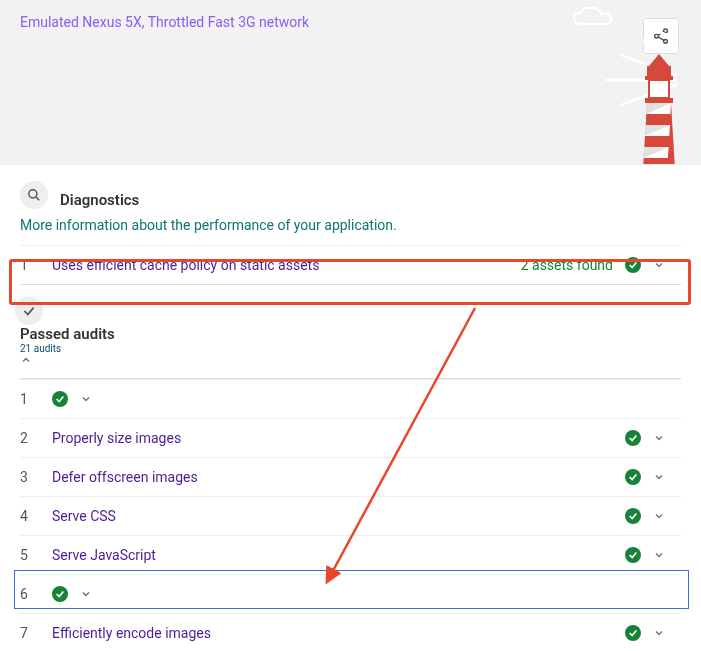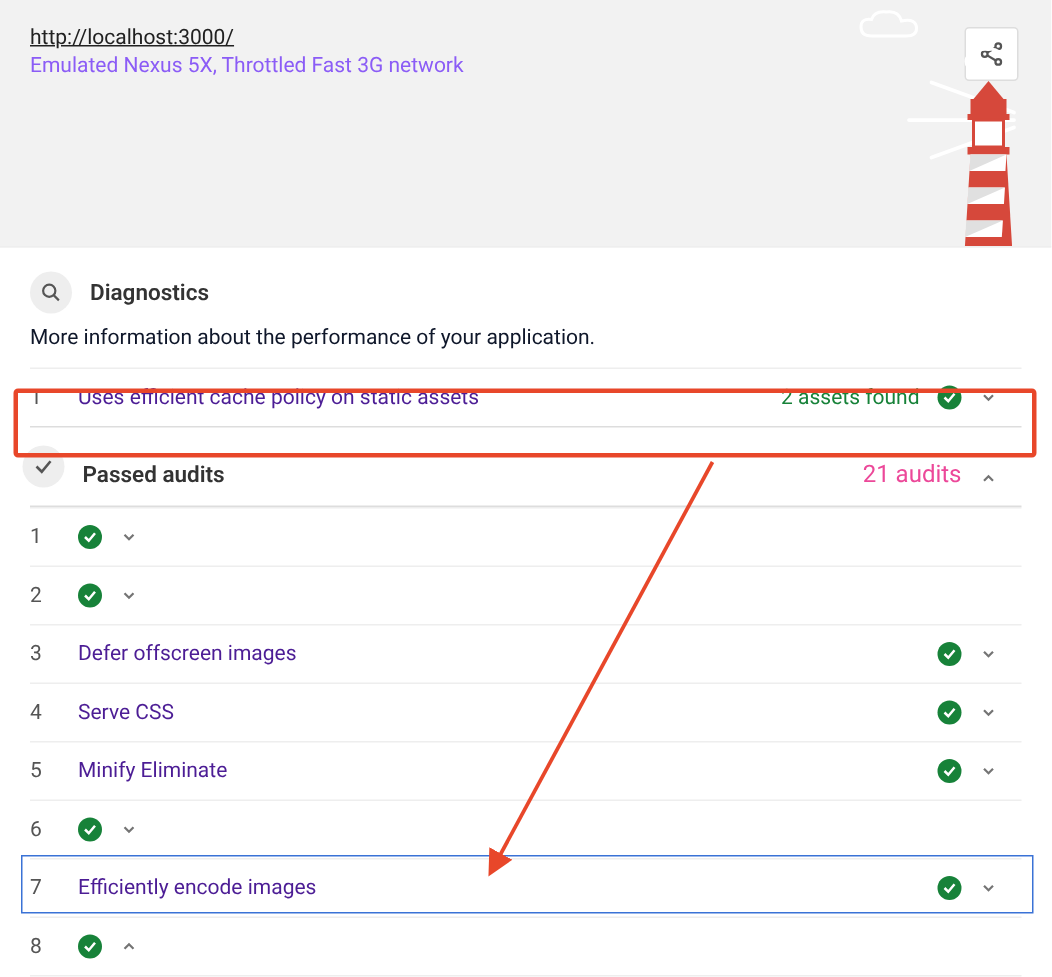--- a/index.html
+++ b/index.html
@@ -74,42 +74,42 @@
     .beams line {
       stroke: #fff;
       stroke-width: 2.5;
       stroke-linecap: round;
     }
     .section {
       padding: 16px 20px 8px 20px;
     }
     .section-title-row {
       display: flex;
-      align-items: center;
+      align-items: flex-end;
       gap: 12px;
       margin-bottom: 8px;
     }
     .icon-circle {
       width: 28px;
       height: 28px;
       border-radius: 50%;
       background: #eee;
       display: flex;
       align-items: center;
       justify-content: center;
       flex: none;
     }
     .section-title {
       font-size: 15px;
       font-weight: 600;
       color: #333;
     }
     .section-desc {
       font-size: 14px;
-      color: #0f172a;
+      color: #0f766e;
       margin-bottom: 12px;
     }
     .audit-row {
       display: flex;
       align-items: center;
       padding: 11px 16px 11px 0;
       border-top: 1px solid #eee;
       font-size: 14px;
     }
     .audit-num {
@@ -142,35 +142,36 @@
       height: 10px;
     }
     .chevron {
       width: 12px;
       height: 12px;
       flex: none;
       color: #757575;
     }
     .category-row {
       display: flex;
-      align-items: flex-end;
+      align-items: flex-start;
       padding: 12px 16px 12px 0;
       border-top: 1px solid #ddd;
       border-bottom: 1px solid #ddd;
+      flex-direction: column;
     }
     .category-label {
       flex: 1;
       font-weight: 600;
       font-size: 15px;
       color: #333;
     }
     .category-meta {
-      color: #ec4899;
+      color: #0c4a6e;
       margin-right: 12px;
-      font-size: 16px;
+      font-size: 10px;
     }
     .highlight-box {
       position: absolute;
       border: 3px solid #e8472a;
       pointer-events: none;
       border-radius: 3px;
     }
     .highlight-blue {
       position: absolute;
       border: 1px solid #3a72d6;
@@ -190,21 +191,20 @@
     .main-container {
       position: relative;
     }
   </style>
 </head>
 <body>
 
 <div class="main-container">
 
   <div class="header">
-    <a class="url">http://localhost:3000/</a>
     <div class="subtitle">Emulated Nexus 5X, Throttled Fast 3G network</div>
 
     <div class="share-btn">
       <svg viewBox="0 0 24 24" fill="none" stroke="#555" stroke-width="2">
         <circle cx="18" cy="5" r="2.5"></circle>
         <circle cx="6" cy="12" r="2.5"></circle>
         <circle cx="18" cy="19" r="2.5"></circle>
         <line x1="8.2" y1="10.8" x2="15.8" y2="6.2"></line>
         <line x1="8.2" y1="13.2" x2="15.8" y2="17.8"></line>
       </svg>
@@ -283,20 +283,21 @@
           <svg viewBox="0 0 24 24" fill="none" stroke="#fff" stroke-width="4">
             <polyline points="4,12 10,18 20,6"></polyline>
           </svg>
         </span>
       <svg class="chevron" viewBox="0 0 24 24" fill="none" stroke="currentColor" stroke-width="3">
           <polyline points="6,9 12,15 18,9"></polyline>
         </svg>
     </div>
     <div class="audit-row">
       <span class="audit-num">2</span>
+      <span class="audit-label">Properly size images</span>
       <span class="pass-icon">
           <svg viewBox="0 0 24 24" fill="none" stroke="#fff" stroke-width="4">
             <polyline points="4,12 10,18 20,6"></polyline>
           </svg>
         </span>
       <svg class="chevron" viewBox="0 0 24 24" fill="none" stroke="currentColor" stroke-width="3">
           <polyline points="6,9 12,15 18,9"></polyline>
         </svg>
     </div>
     <div class="audit-row">
@@ -318,21 +319,21 @@
           <svg viewBox="0 0 24 24" fill="none" stroke="#fff" stroke-width="4">
             <polyline points="4,12 10,18 20,6"></polyline>
           </svg>
         </span>
       <svg class="chevron" viewBox="0 0 24 24" fill="none" stroke="currentColor" stroke-width="3">
           <polyline points="6,9 12,15 18,9"></polyline>
         </svg>
     </div>
     <div class="audit-row">
       <span class="audit-num">5</span>
-      <span class="audit-label">Minify Eliminate</span>
+      <span class="audit-label">Serve JavaScript</span>
       <span class="pass-icon">
           <svg viewBox="0 0 24 24" fill="none" stroke="#fff" stroke-width="4">
             <polyline points="4,12 10,18 20,6"></polyline>
           </svg>
         </span>
       <svg class="chevron" viewBox="0 0 24 24" fill="none" stroke="currentColor" stroke-width="3">
           <polyline points="6,9 12,15 18,9"></polyline>
         </svg>
     </div>
     <div class="audit-row">

